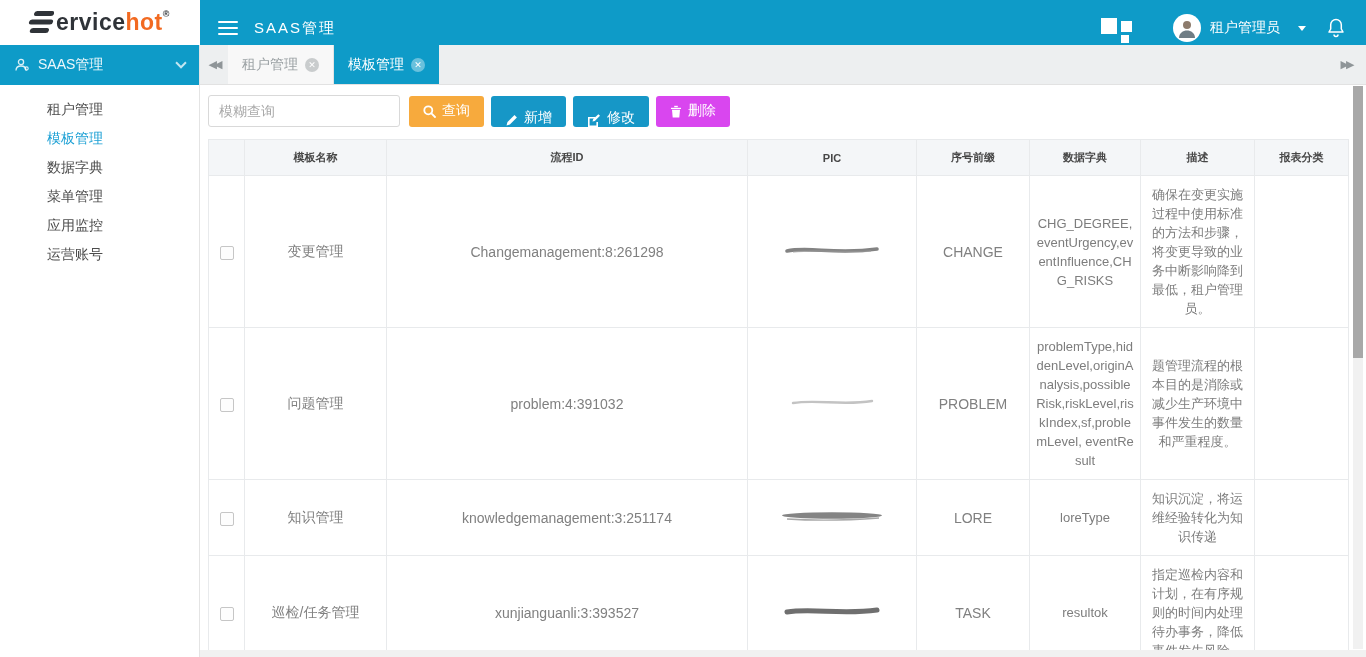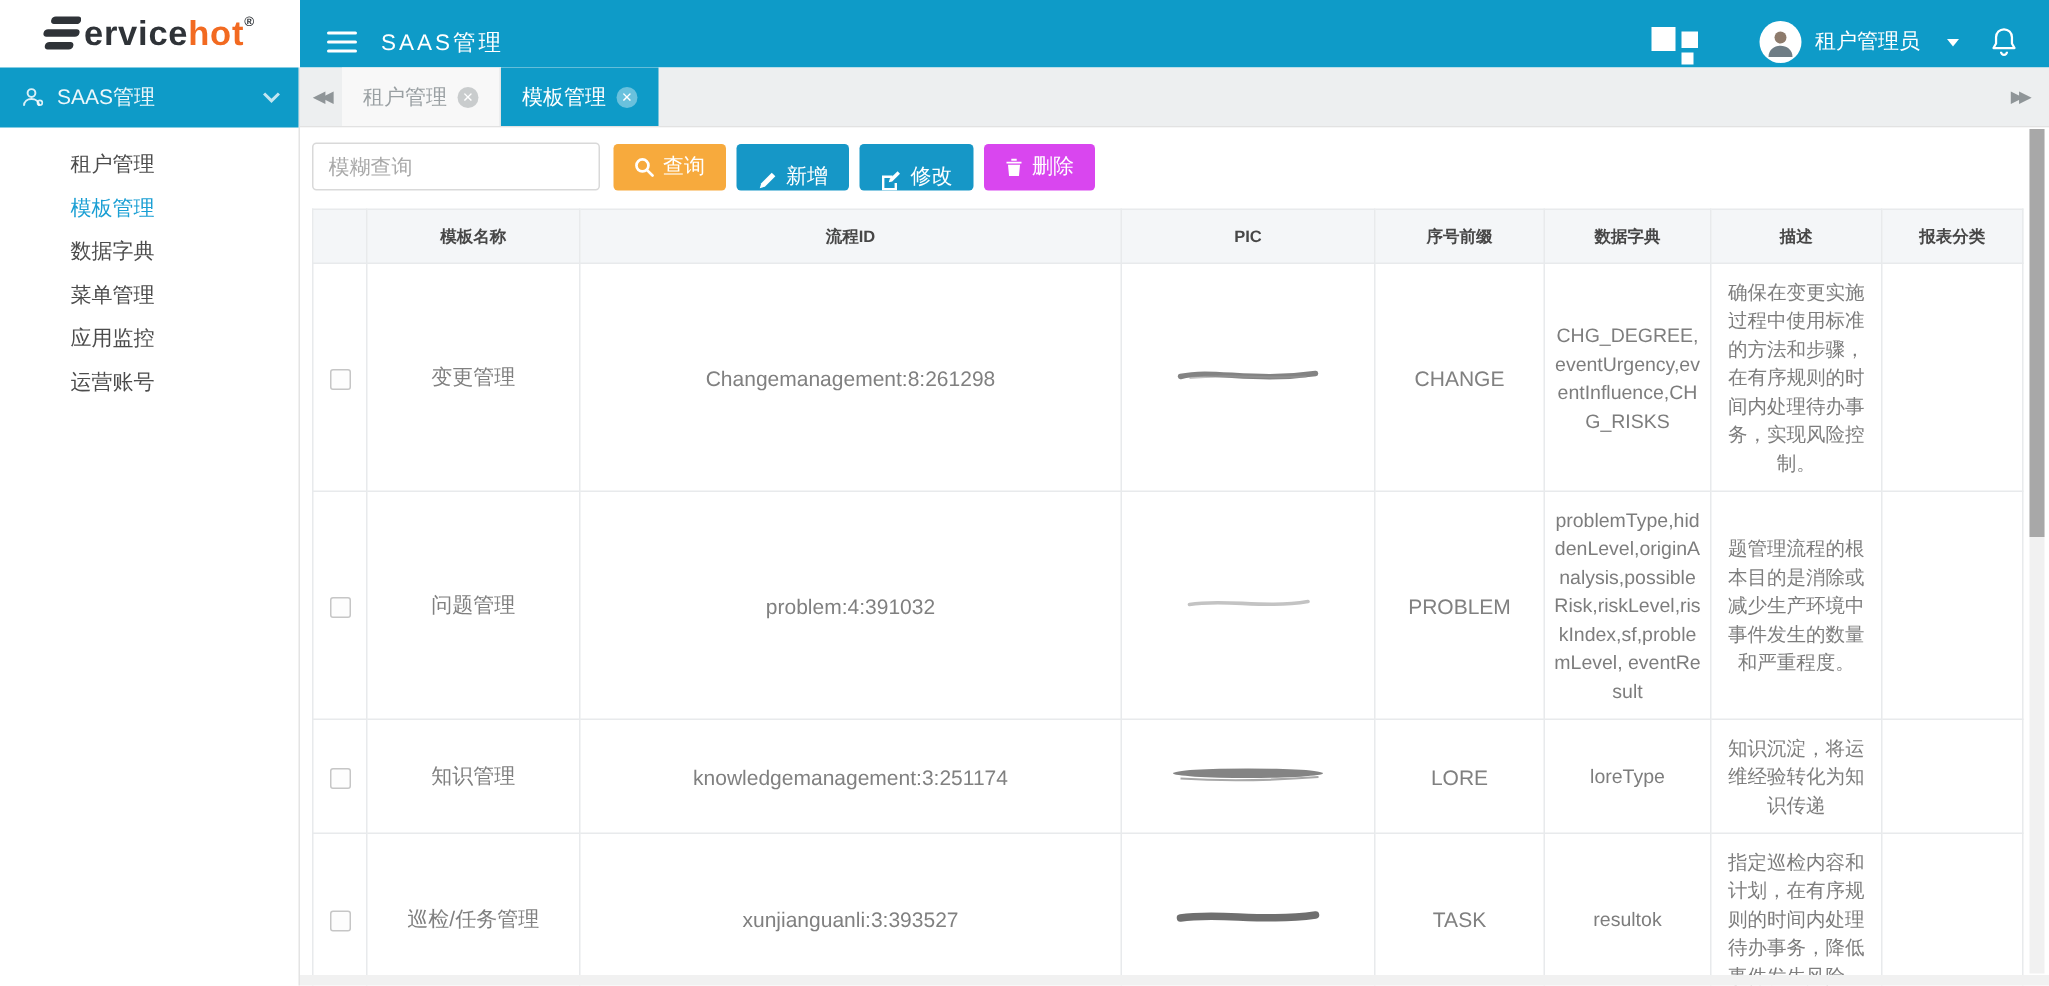--- a/index.html
+++ b/index.html
@@ -214,21 +214,21 @@
             <tr>
               <td><input type="checkbox" class="row-check" style=""></td>
               <td>变更管理</td>
               <td>Changemanagement:8:261298</td>
               <td><svg width="98" height="16" viewBox="0 0 98 16">
                   <path d="M4 9 C 26 4, 52 13, 94 7" stroke="#6d6d6d" stroke-width="3.6" fill="none" stroke-linecap="round" opacity=".85"></path>
                   <path d="M10 10 C 35 7, 60 11, 88 9" stroke="#9a9a9a" stroke-width="1.4" fill="none" opacity=".6"></path>
                 </svg></td>
               <td>CHANGE</td>
               <td class="dict-cell">CHG_DEGREE,eventUrgency,eventInfluence,CHG_RISKS</td>
-              <td class="desc-cell">确保在变更实施过程中使用标准的方法和步骤，在有序规则的时间内处理待办事务，实现风险控制。</td>
+              <td class="desc-cell">确保在变更实施过程中使用标准的方法和步骤，将变更导致的业务中断影响降到最低，租户管理员。</td>
               <td></td>
             </tr>
             <tr>
               <td><input type="checkbox" class="row-check" style=""></td>
               <td>问题管理</td>
               <td>problem:4:391032</td>
               <td><svg width="90" height="14" viewBox="0 0 90 14">
                   <path d="M6 8 C 30 4, 55 11, 85 6" stroke="#c3c3c3" stroke-width="2.4" fill="none" stroke-linecap="round"></path>
                 </svg></td>
               <td>PROBLEM</td>

